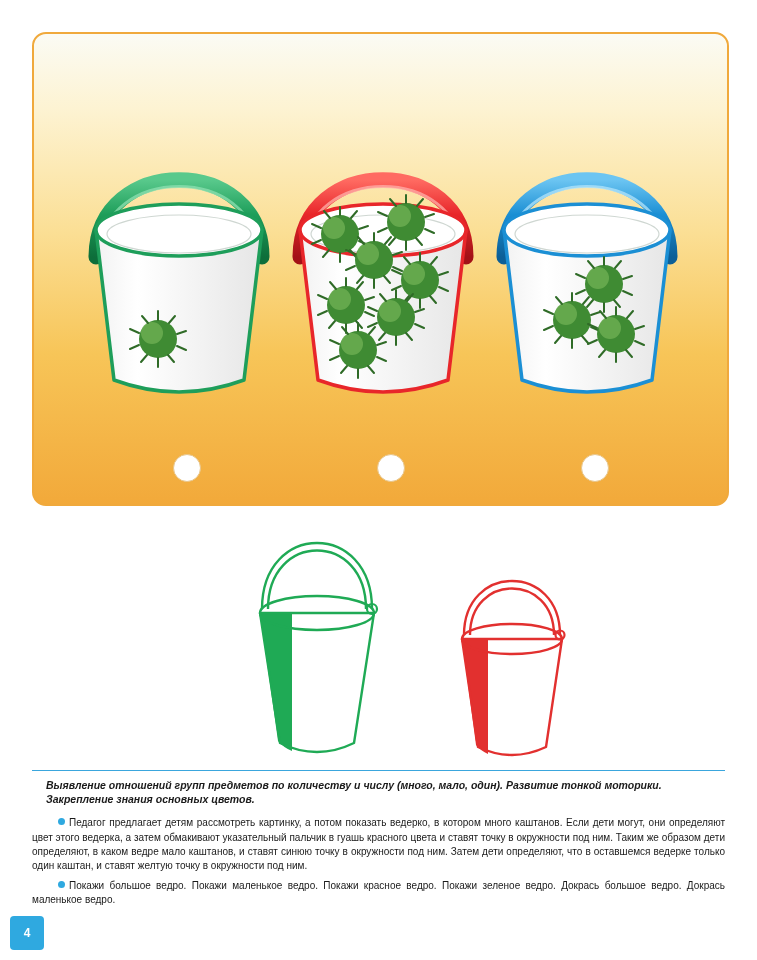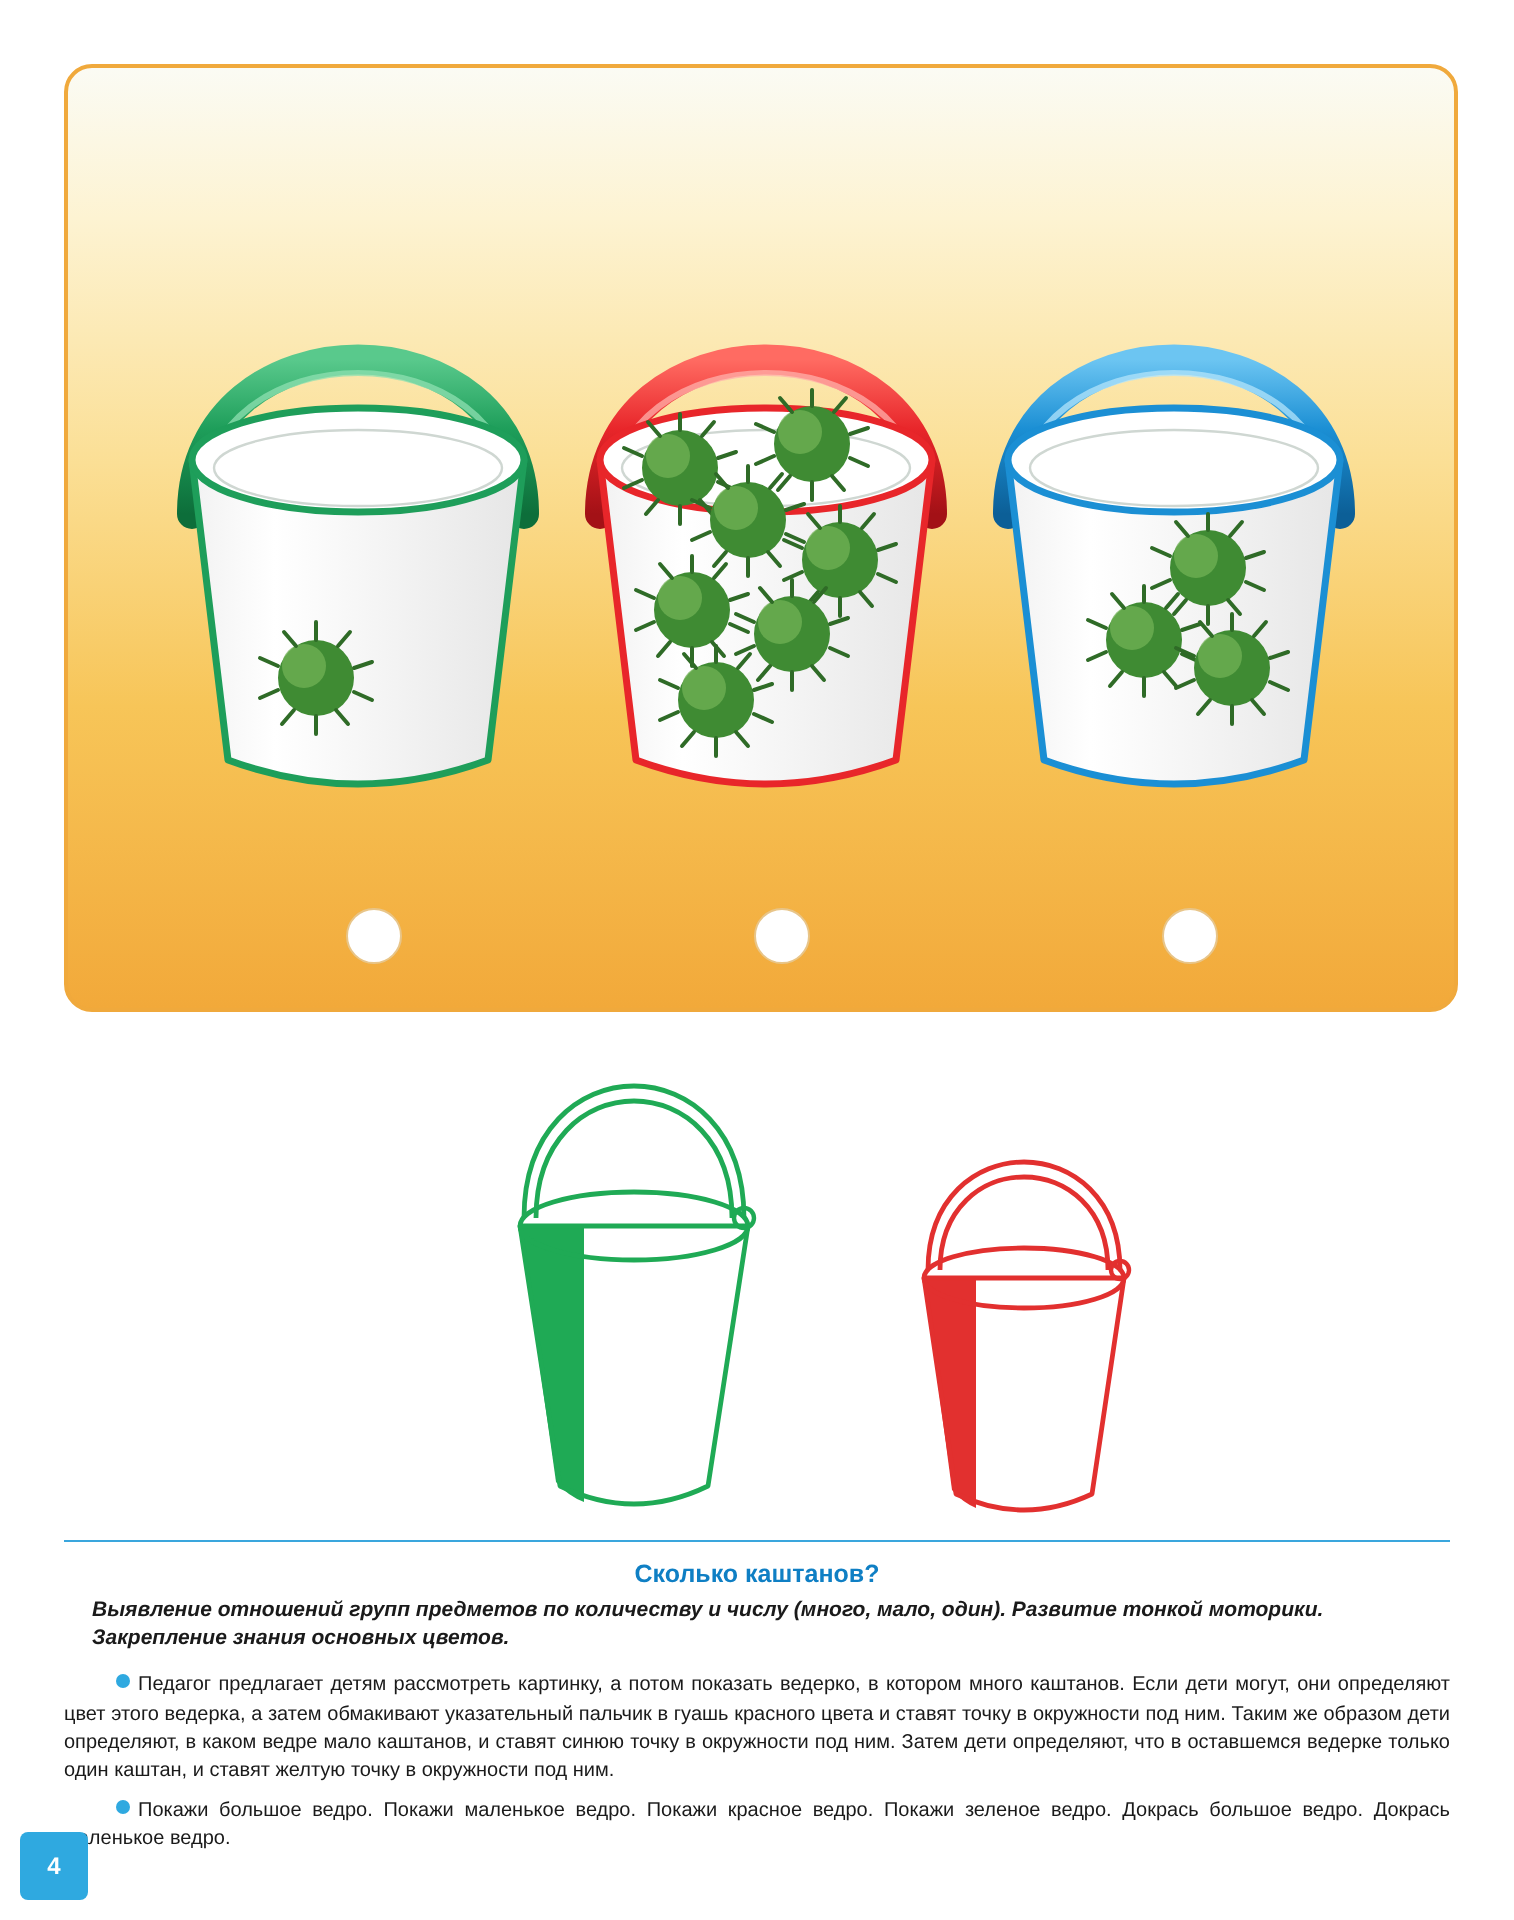--- a/index.html
+++ b/index.html
@@ -450,21 +450,20 @@
       <path d="M38,82 C38,20 122,20 122,82" fill="none" stroke="#e2302f" stroke-width="2.4"></path>
       <circle cx="128" cy="82" r="4.5" fill="none" stroke="#e2302f" stroke-width="2.2"></circle>
     </svg>
   </div>
 
 </div>
 
 <div class="divider"></div>
 
 <div class="text-block">
-  <div class="task-title">Сколько каштанов?</div>
   <div class="task-sub">Выявление отношений групп предметов по количеству и числу (много, мало, один). Развитие тонкой моторики. Закрепление знания основных цветов.</div>
 
   <p class="para indent">
     <span class="bullet"></span><span>Педагог предлагает детям рассмотреть картинку, а потом показать ведерко, в котором много каштанов. Если дети могут, они определяют цвет этого ведерка, а затем обмакивают указательный пальчик в гуашь красного цвета и ставят точку в окружности под ним. Таким же образом дети определяют, в каком ведре мало каштанов, и ставят синюю точку в окружности под ним. Затем дети определяют, что в оставшемся ведерке только один каштан, и ставят желтую точку в окружности под ним.</span>
   </p>
 
   <p class="para indent">
     <span class="bullet"></span><span>Покажи большое ведро. Покажи маленькое ведро. Покажи красное ведро. Покажи зеленое ведро. Докрась большое ведро. Докрась маленькое ведро.</span>
   </p>
 </div>

